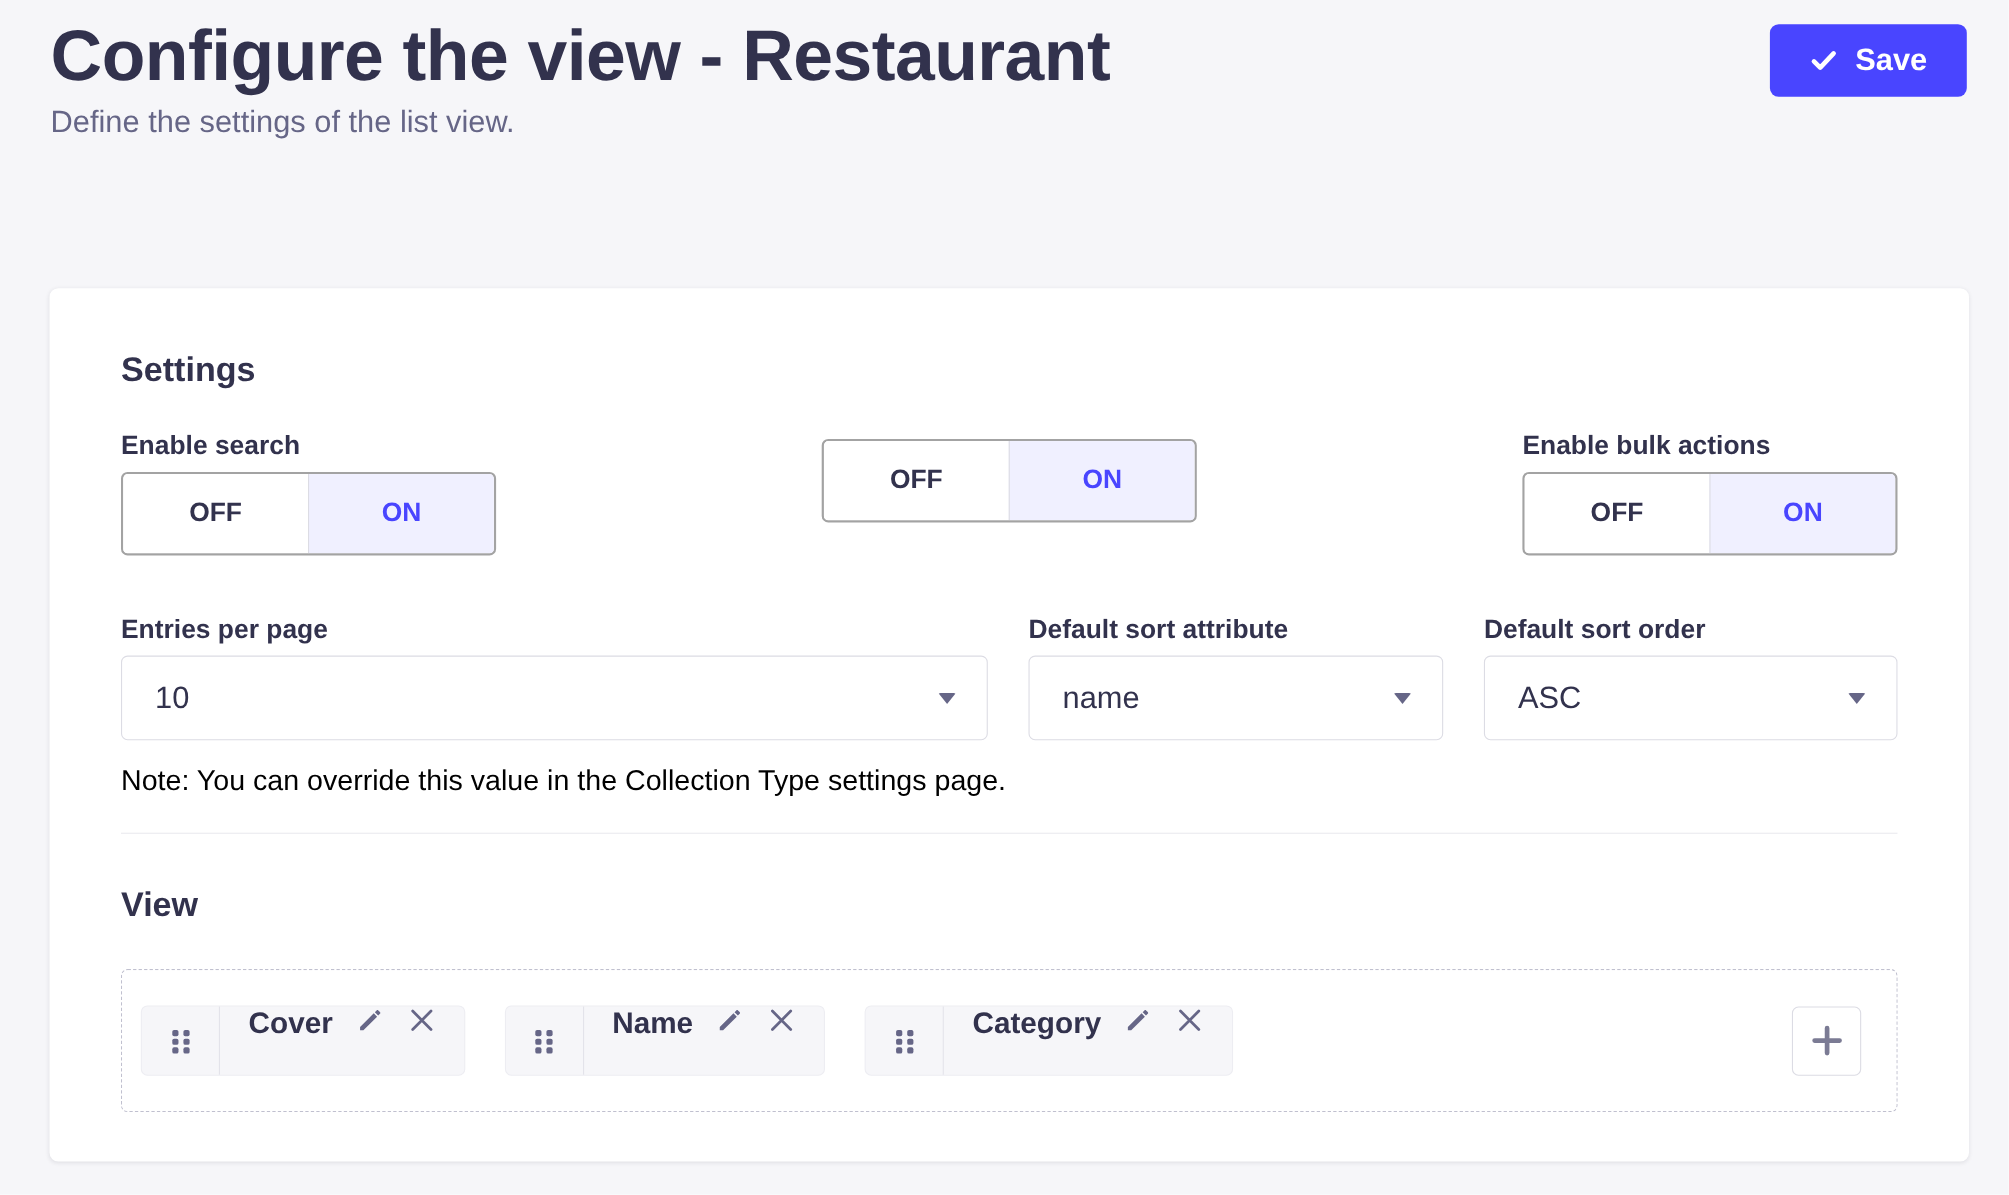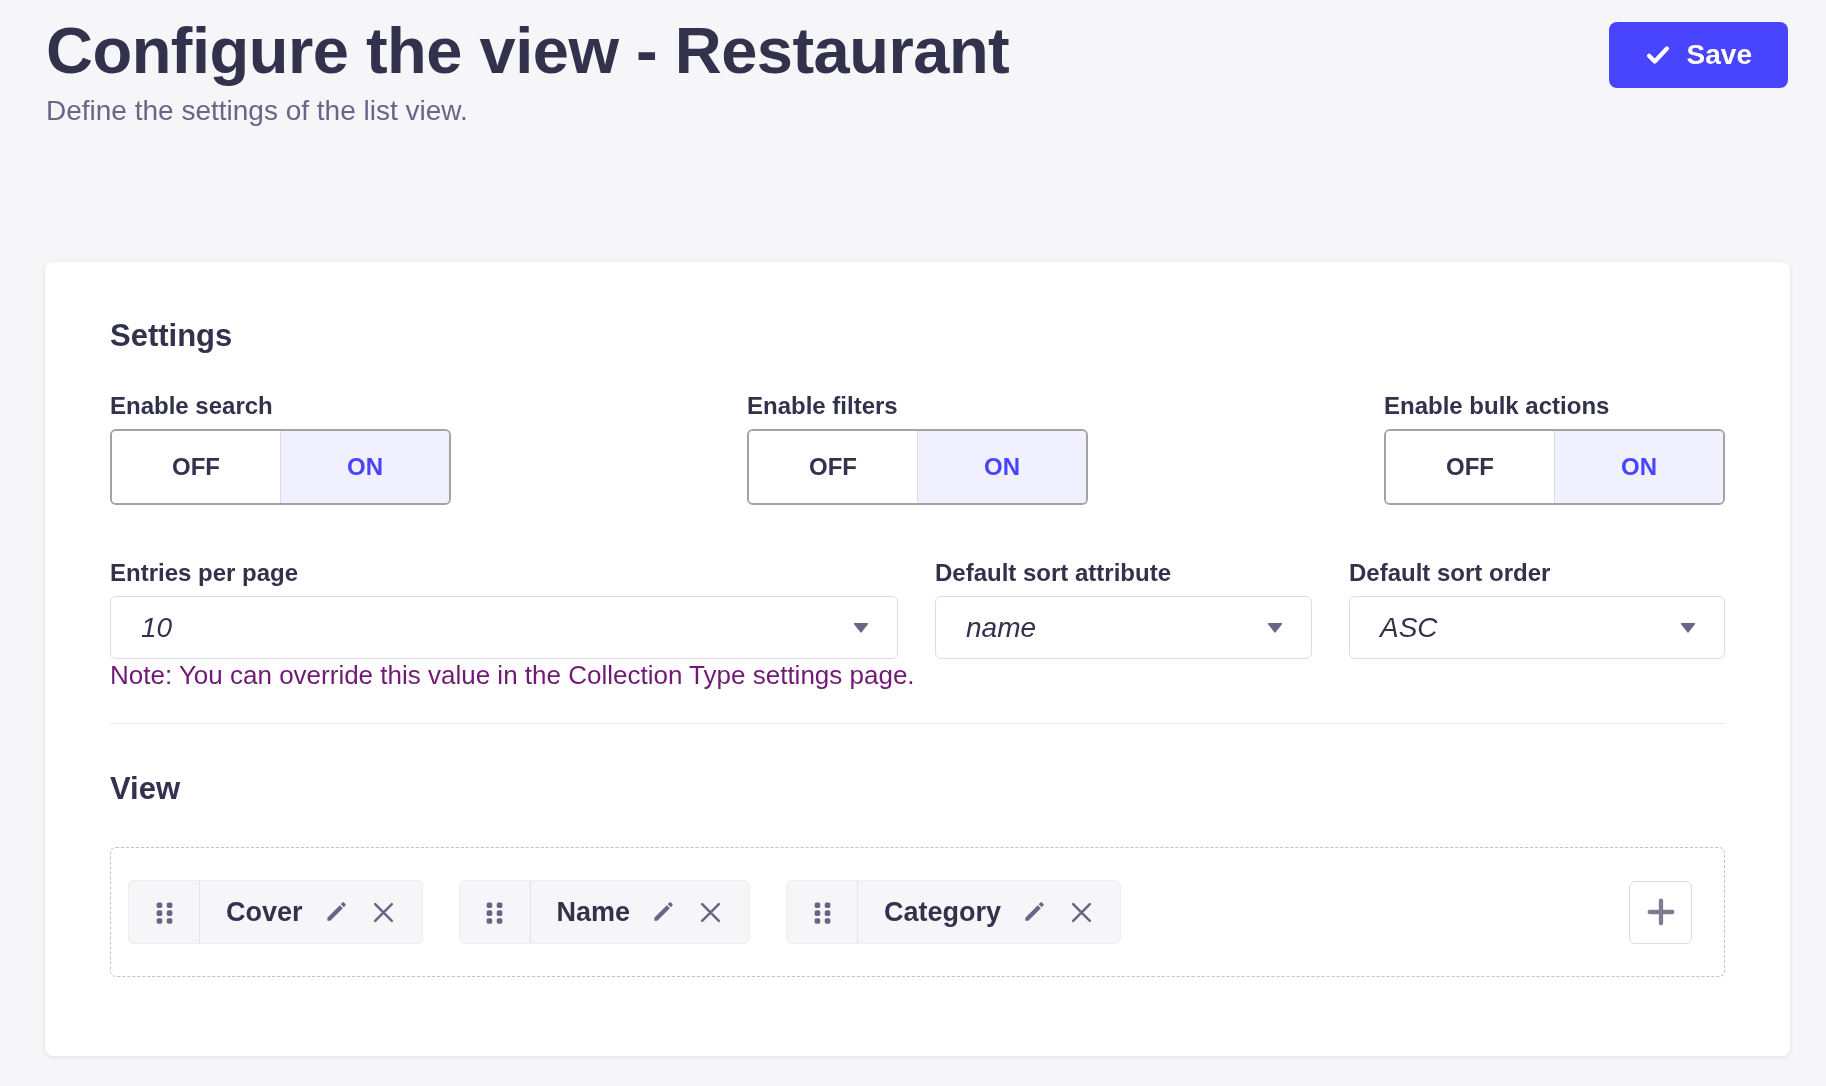--- a/index.html
+++ b/index.html
@@ -59,33 +59,33 @@
   .toggle-half.active {
     background: #F0F0FF; color: #4945FF; border-left: 1px solid #DCDCE4;
   }
 
   
   .selects-grid {
     margin-top: 53px;
     display: grid; grid-template-columns: 788px 377px 376px; column-gap: 37px;
   }
   .select-box {
-    margin-top: 8px; height: 63px;
+    margin-top: 8px; height: 77px;
     border: 1px solid #DCDCE4; border-radius: 6px; background: #FFFFFF;
     display: flex; align-items: center; justify-content: space-between;
-    padding: 0 28px 0 30px; cursor: pointer; font-style: italic;
+    padding: 0 28px 0 30px; cursor: pointer;
   }
   .select-value { font-size: 28px; color: #32324D; }
   .caret-down {
     width: 0; height: 0;
     border-left: 8px solid transparent; border-right: 8px solid transparent;
     border-top: 10px solid #666687; border-radius: 2px;
   }
 
-  .note-text { font-size: 26px; color: #701a75; line-height: 32px; }
+  .note-text { margin-top: 20px; font-size: 26px; color: #000000; line-height: 32px; }
 
   .section-divider { border: none; border-top: 1px solid #EAEAEF; margin-top: 32px; }
 
   .view-heading { margin-top: 46px; }
 
   
   .drop-zone {
     margin-top: 39px; height: 130px;
     border: 1px dashed #C0C0CF; border-radius: 6px;
     display: flex; align-items: center; gap: 36px;
@@ -93,21 +93,21 @@
   }
   .field-chip {
     height: 64px; background: #F6F6F9;
     border: 1px solid #EDEDF2; border-radius: 6px;
     display: flex; align-items: stretch; cursor: grab;
   }
   .chip-handle {
     width: 71px; display: flex; align-items: center; justify-content: center;
     border-right: 1px solid #E3E3EA; cursor: grab;
   }
-  .chip-body { display: flex; align-items: center; padding: 0 26px; }
+  .chip-body { display: flex; align-items: flex-start; padding: 0 26px; }
   .chip-label { font-size: 27px; font-weight: 700; color: #32324D; }
   .chip-edit { margin-left: 20px; background: none; border: none; cursor: pointer; display: flex; padding: 0; }
   .chip-remove { margin-left: 22px; background: none; border: none; cursor: pointer; display: flex; padding: 0; }
 
   .add-field-button {
     margin-left: auto; width: 63px; height: 63px;
     background: #FFFFFF; border: 1px solid #DCDCE4; border-radius: 6px;
     display: flex; align-items: center; justify-content: center; cursor: pointer;
   }
 </style>
@@ -136,21 +136,20 @@
 
     <div>
       <span class="field-label">Enable search</span>
       <div class="toggle-group">
         <button class="toggle-half">OFF</button>
         <button class="toggle-half active">ON</button>
       </div>
     </div>
 
     <div>
-      <span class="field-label">Enable filters</span>
       <div class="toggle-group">
         <button class="toggle-half">OFF</button>
         <button class="toggle-half active">ON</button>
       </div>
     </div>
 
     <div>
       <span class="field-label">Enable bulk actions</span>
       <div class="toggle-group">
         <button class="toggle-half">OFF</button>

